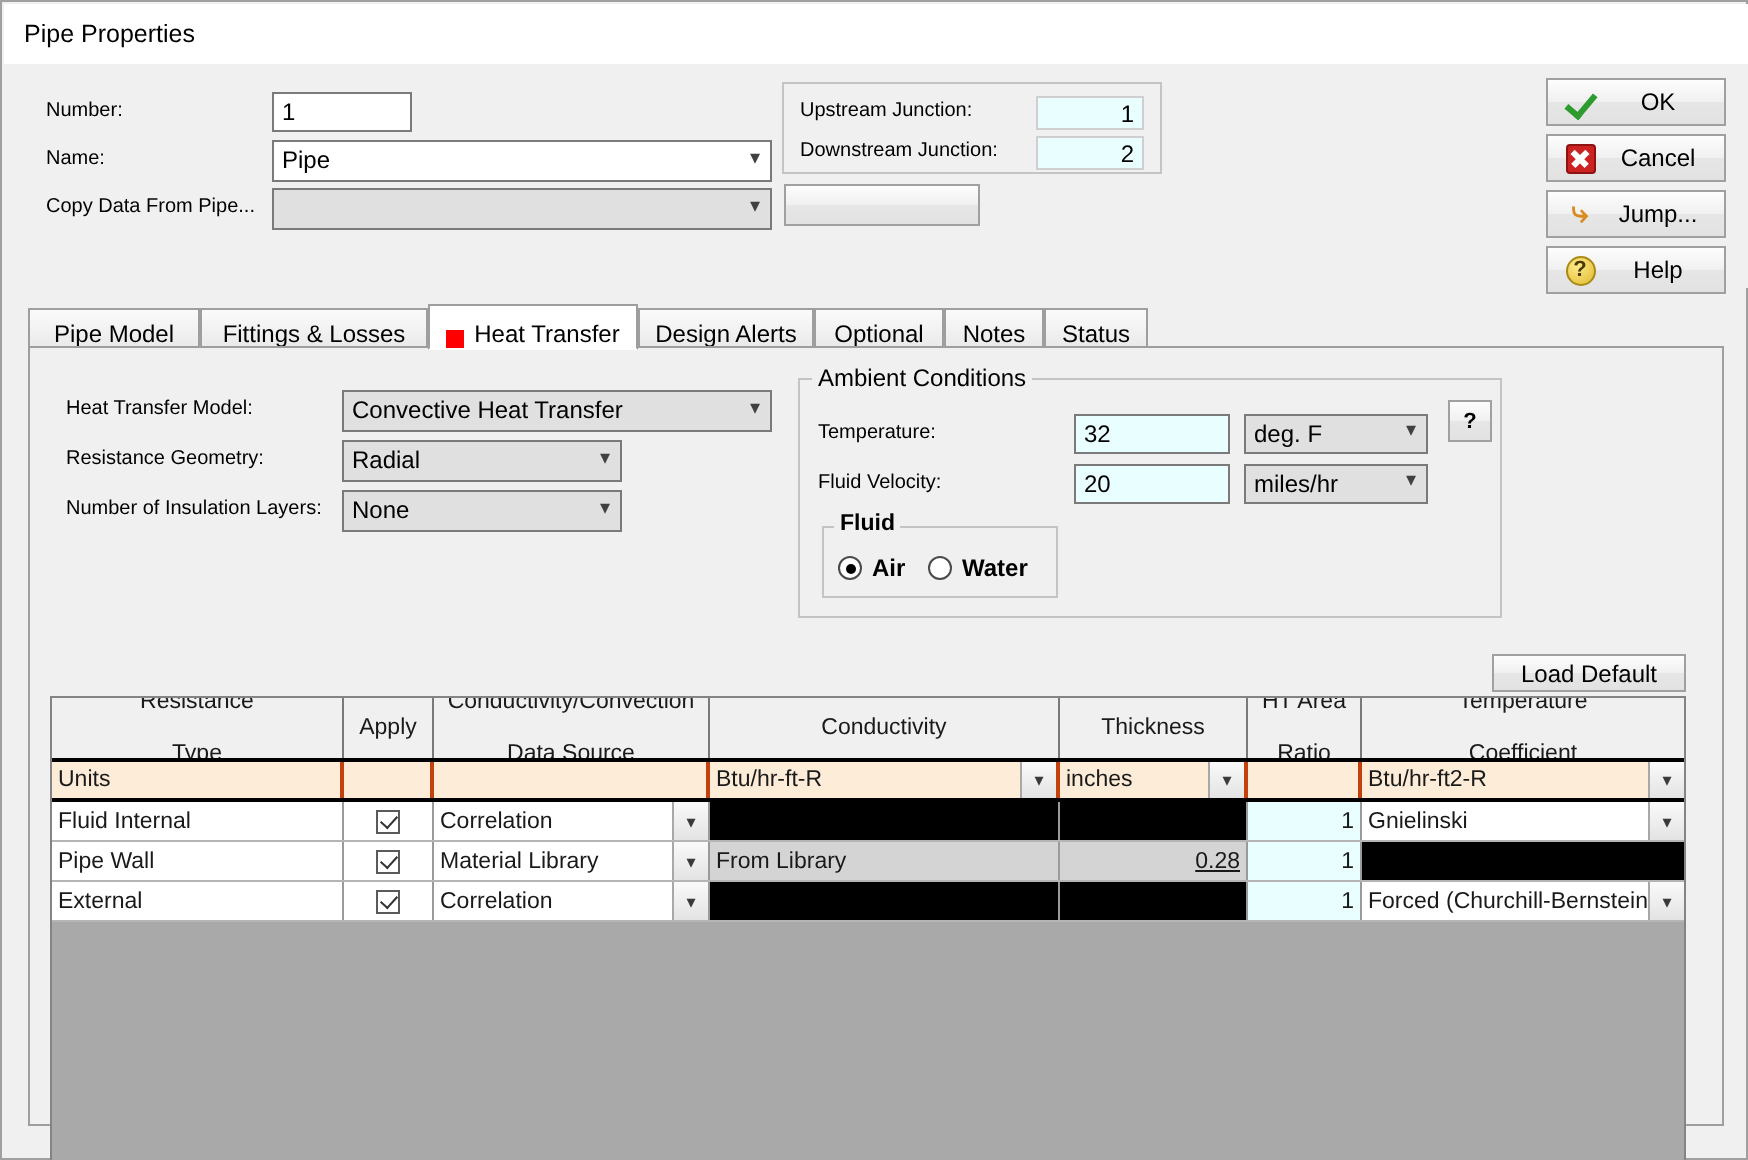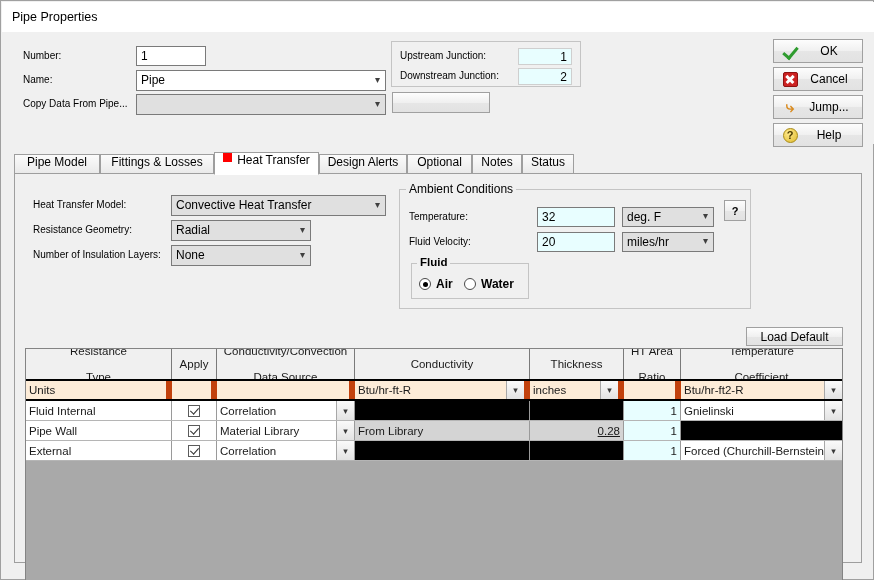--- a/index.html
+++ b/index.html
@@ -161,21 +161,21 @@
   .tab {
     position: absolute;
     top: 2px;
     height: 20px;
     background: linear-gradient(to bottom, #fbfbfb, #e9e9e9);
     border: 1px solid #9e9e9e;
     border-bottom: none;
     box-sizing: border-box;
     font-size: 12px;
     display: flex;
-    align-items: flex-start;
+    align-items: flex-end;
     justify-content: center;
     padding: 0 4px;
     color: #000;
     cursor: default;
   }
   .tab.active {
     top: 0px;
     height: 23px;
     background: #ffffff;
     border-bottom: 1px solid #ffffff;
@@ -320,21 +320,21 @@
     font-size: 11.5px;
     line-height: 13px;
   }
   .hdr-row .gcell span { display: block; width: 100%; text-align: center; }
 
   .units-row {
     height: 20px;
     background: #fdecd8;
     border-bottom: 2px solid #000;
   }
-  .units-row .gcell { background: #fdecd8; border-right: 6px solid #c2410c; }
+  .units-row .gcell { background: #fdecd8; border-right: 2px solid #c2410c; }
 
   .data-row {
     height: 20px;
     background: #ffffff;
     border-bottom: 1px solid #b5b5b5;
   }
   .data-row .gcell { background: #ffffff; }
 
   .cell-black { background: #000000 !important; }
   .cell-cyan  { background: #e8feff !important; justify-content: flex-end; }

